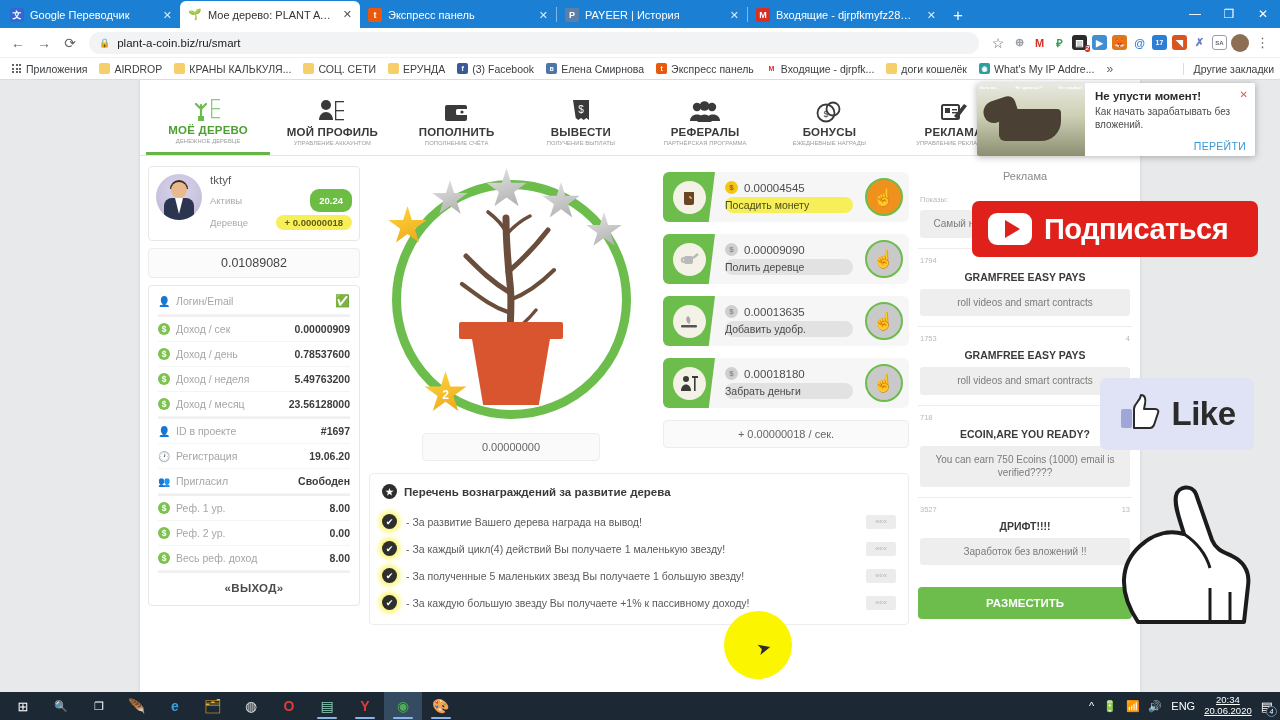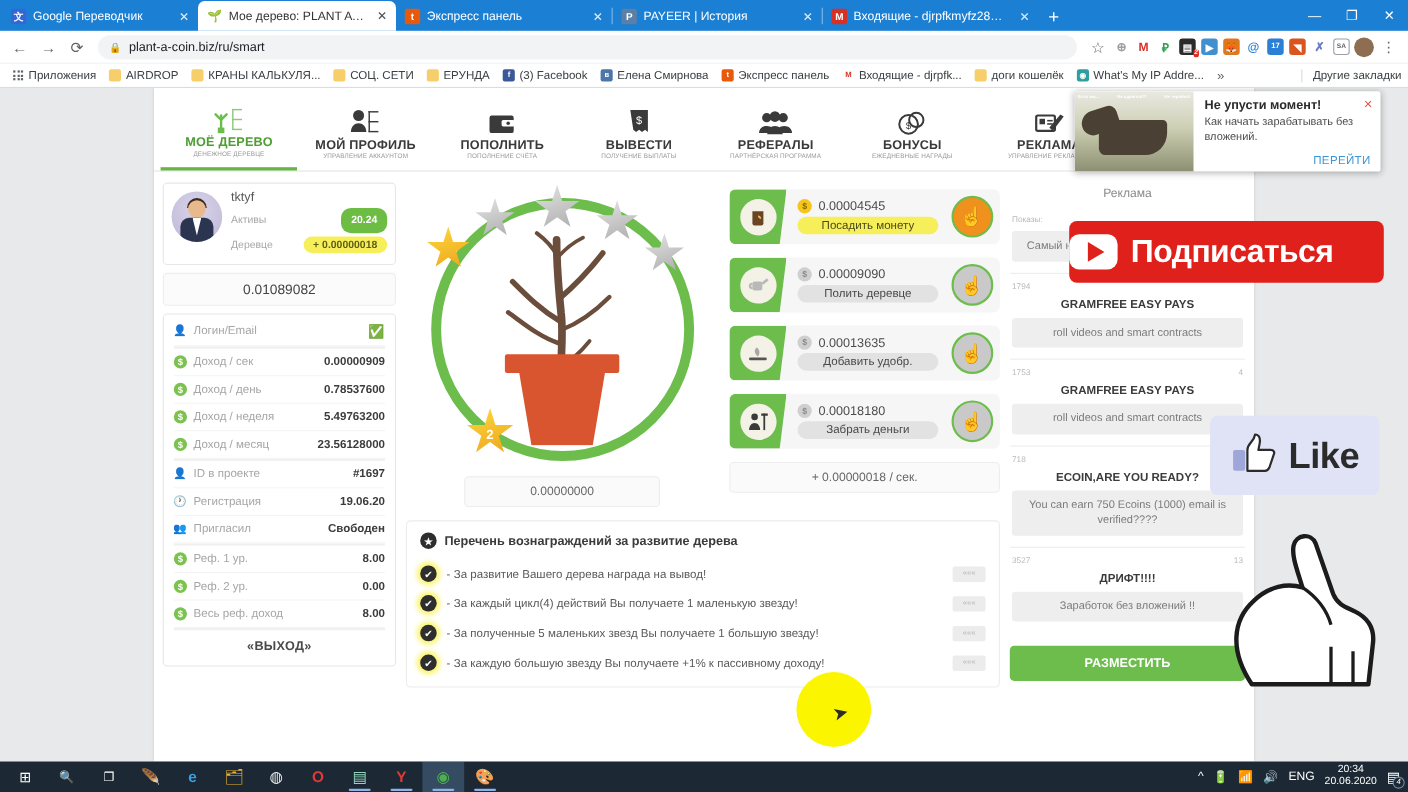--- a/index.html
+++ b/index.html
@@ -228,21 +228,21 @@
   }
   .act-mid { flex: 1 1 auto; padding: 0 6px 0 10px; }
   .act-amount { display: flex; align-items: center; gap: 6px; font-size: 11.5px; color: #4c4c4c; }
   .coin-ic {
     width: 13px; height: 13px; border-radius: 50%; background: #f5c518;
     display: flex; align-items: center; justify-content: center;
     color: #8a6a06; font-size: 8px; font-weight: bold; flex: 0 0 13px;
   }
   .coin-ic.grey { background: #cfcfcf; color: #8c8c8c; }
   .act-cta {
-    margin-top: 3px; border-radius: 9px; text-align: center; font-size: 10.5px;
+    margin-top: 3px; border-radius: 9px; font-size: 10.5px;
     padding: 2px 0; color: #4a4a4a; background: #e2e2e2;
   }
   .act-cta.hl { background: #f7ef5a; color: #4a4a1a; }
   .act-right { width: 50px; flex: 0 0 50px; display: flex; align-items: center; justify-content: center; }
   .hand-circle {
     width: 38px; height: 38px; border-radius: 50%; border: 2px solid #6cbd4c;
     background: #c9c9c9; display: flex; align-items: center; justify-content: center;
     font-size: 17px; color: #fff;
   }
   .hand-circle.on { background: #f0911e; }
@@ -318,21 +318,21 @@
   .notif-text { font-size: 10px; color: #4c4c4c; margin-top: 3px; line-height: 1.3; }
   .notif-x { position: absolute; right: 7px; top: 6px; color: #e05a4e; font-size: 10px; }
   .notif-link {
     position: absolute; right: 9px; bottom: 4px; color: #3b96d6;
     font-size: 10.5px; letter-spacing: .3px;
   }
 
   .subscribe {
     position: absolute; right: 22px; top: 121px; width: 286px; height: 56px;
     background: #e0201b; border-radius: 7px; display: flex; align-items: center;
-    gap: 12px; padding-left: 0; z-index: 35;
+    gap: 12px; padding-left: 16px; z-index: 35;
   }
   .yt-badge {
     width: 44px; height: 32px; background: #fff; border-radius: 9px;
     display: flex; align-items: center; justify-content: center; flex: 0 0 44px;
   }
   .yt-badge .tri {
     width: 0; height: 0; border-left: 15px solid #e0201b;
     border-top: 9px solid transparent; border-bottom: 9px solid transparent;
     margin-left: 4px;
   }
@@ -364,21 +364,21 @@
     width: 38px; height: 28px; display: flex; align-items: center;
     justify-content: center; color: #fff; font-size: 14px; position: relative;
   }
   .tbicon.active { background: rgba(120,170,220,.28); }
   .tbicon .open-underline {
     position: absolute; bottom: 1px; left: 9px; right: 9px; height: 2px;
     background: #8ab4e8; border-radius: 1px;
   }
   .tray { margin-left: auto; display: flex; align-items: center; gap: 9px;
           color: #fff; font-size: 11px; padding-right: 7px; }
-  .tray .clock { text-align: center; line-height: 1.12; font-size: 9.5px; }
+  .tray .clock { text-align: center; line-height: 1.12; font-size: 9.5px; text-decoration: underline; }
   .tray .notifbadge {
     position: relative; font-size: 13px;
   }
   .tray .notifbadge .cnt {
     position: absolute; right: -4px; bottom: -3px; background: #1c2833;
     border: 1px solid #6e8ea8; border-radius: 50%; width: 11px; height: 11px;
     font-size: 7px; display: flex; align-items: center; justify-content: center;
   }
 </style>
 </head>

